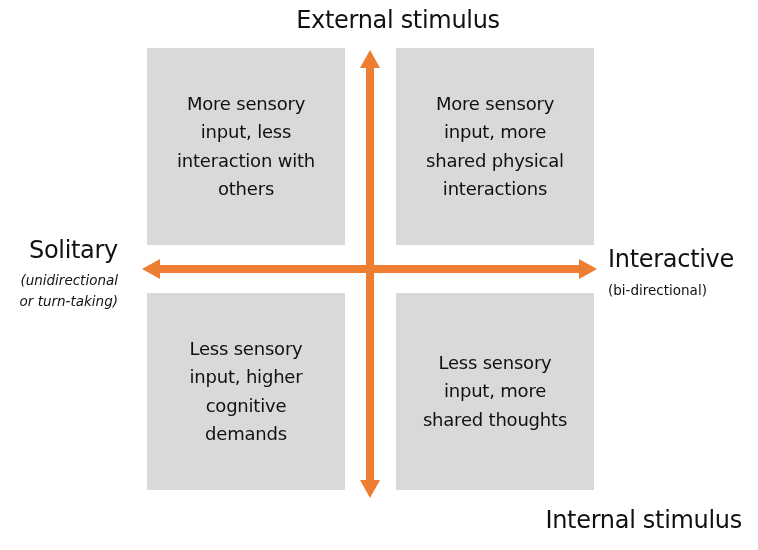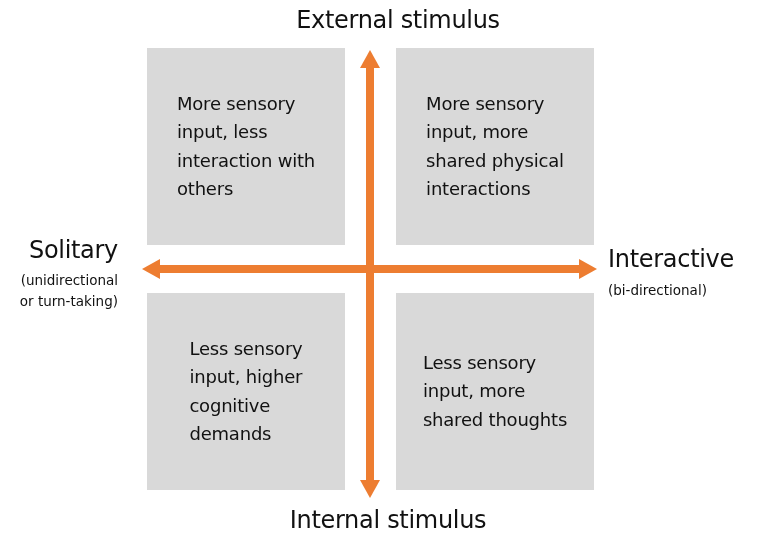--- a/index.html
+++ b/index.html
@@ -1,30 +1,30 @@
 <!DOCTYPE html>
 <html><head>
   <meta charset="utf-8">
   <style>
     html, body { margin: 0; padding: 0; background: #ffffff; }
     body { width: 758px; height: 550px; position: relative; overflow: hidden;
            font-family: "DejaVu Sans", sans-serif; color: #111; }
     .box { position: absolute; width: 198px; height: 197px; background: #d9d9d9;
-           display: flex; align-items: center; justify-content: center; }
+           display: flex; align-items: center; justify-content: center; text-align: center; }
     .box span { font-size: 18px; line-height: 28.5px; white-space: pre-line; letter-spacing: -0.2px; }
     #q-tl { left: 147px; top: 48px; }
     #q-tr { left: 396px; top: 48px; }
     #q-bl { left: 147px; top: 293px; }
     #q-br { left: 396px; top: 293px; }
     svg.axes { position: absolute; left: 0; top: 0; }
     .label { position: absolute; white-space: nowrap; }
     .big { font-size: 24px; letter-spacing: -0.3px; }
     .small { font-size: 13.5px; line-height: 21px; text-align: center; }
     #lbl-top { left: 0; width: 740px; top: 6px; text-align: center; margin-left: 28px; }
-    #lbl-bottom { left: 18px; width: 740px; top: 506px; text-align: center; }
+    #lbl-bottom { left: 2px; width: 740px; top: 506px; text-align: right; }
     #lbl-left { right: 640px; top: 236px; text-align: center; }
     #lbl-left-sub { right: 640px; top: 270px; text-align: right; }
     #lbl-right { left: 608px; top: 245px; text-align: center; }
     #lbl-right-sub { left: 608px; top: 280px; }
   </style>
 </head>
 <body>
 
 <div class="box" id="q-tl" style="background: rgb(217, 217, 217);">
   <span>More sensory
@@ -55,16 +55,16 @@
   <polygon id="arrow-up" points="370,50 360,68 380,68" fill="#ed7d31"></polygon>
   <polygon id="arrow-down" points="370,498 360,480 380,480" fill="#ed7d31"></polygon>
   <line id="h-line" x1="158" y1="269" x2="581" y2="269" stroke-width="8" stroke="#ed7d31"></line>
   <polygon id="arrow-left" points="142,269 160,259 160,279" fill="#ed7d31"></polygon>
   <polygon id="arrow-right" points="597,269 579,259 579,279" fill="#ed7d31"></polygon>
 </svg>
 
 <div class="label big" id="lbl-top">External stimulus</div>
 <div class="label big" id="lbl-bottom">Internal stimulus</div>
 <div class="label big" id="lbl-left">Solitary</div>
-<div class="label small" id="lbl-left-sub" style="white-space: pre-line;">(unidirectional
+<div class="label small" id="lbl-left-sub" style="white-space: pre-line; font-style: italic;">(unidirectional
 or turn-taking)</div>
 <div class="label big" id="lbl-right">Interactive</div>
 <div class="label small" id="lbl-right-sub">(bi-directional)</div>
 
 </body></html>

